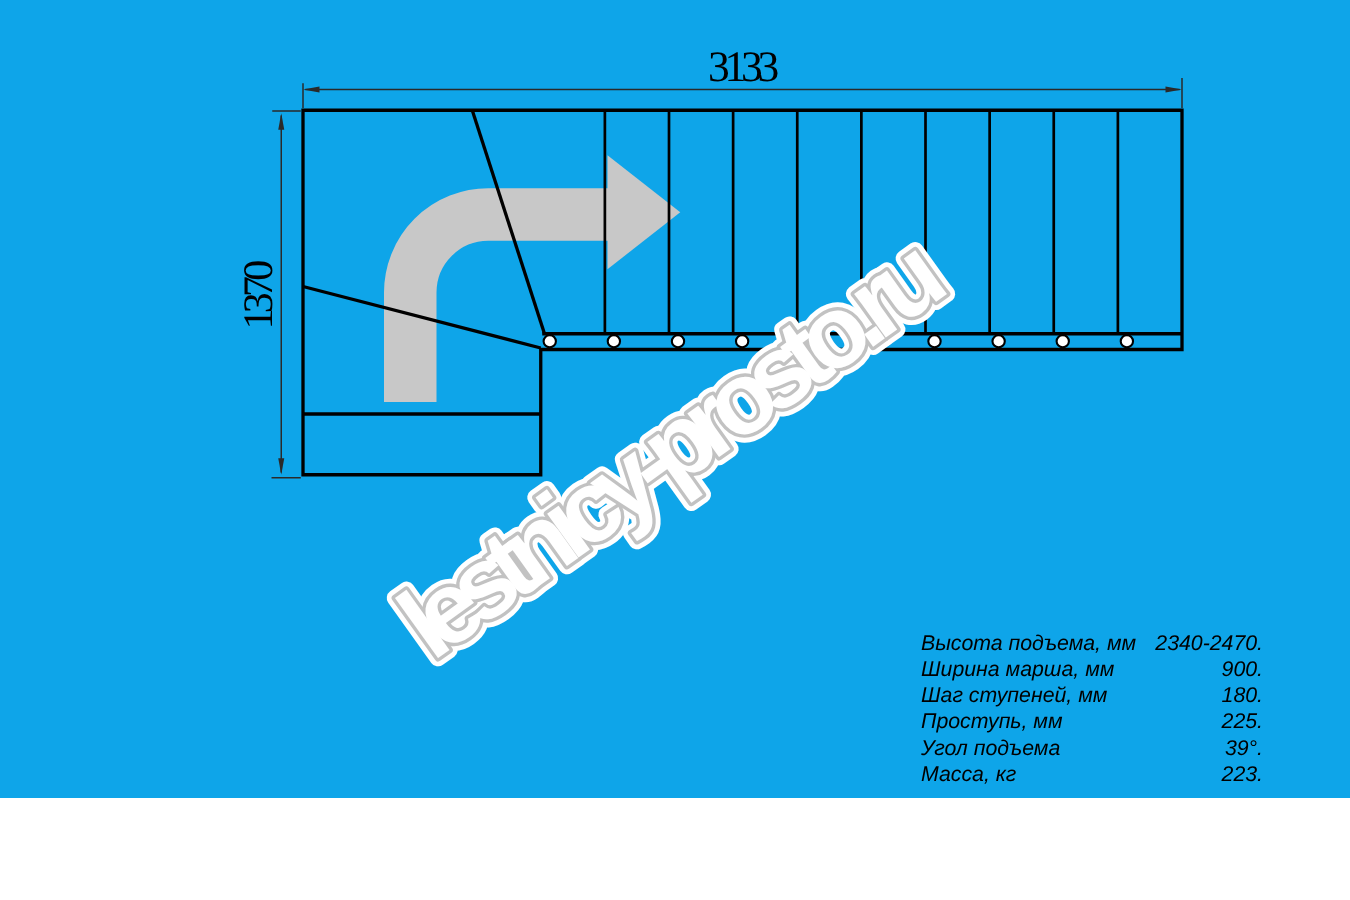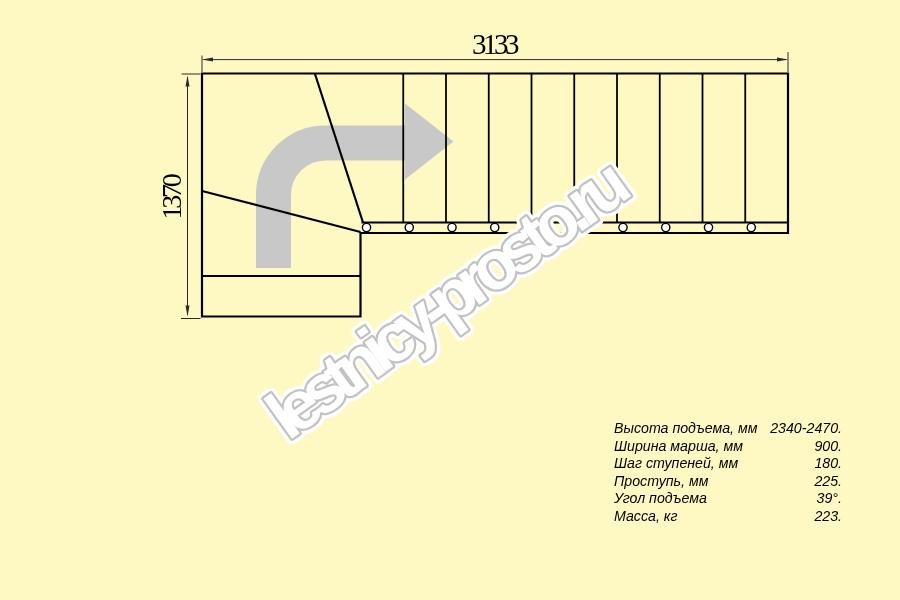--- a/index.html
+++ b/index.html
@@ -1,16 +1,16 @@
 <!DOCTYPE html>
 <html><head>
 <meta charset="utf-8">
 <style>
   html,body{margin:0;padding:0;background:#ffffff;}
-  .page{position:relative;width:900px;height:600px;background:#fef9c3;overflow:hidden;
+  .page{position:relative;width:900px;height:532px;background:#0ea5e9;overflow:hidden;
         font-family:"Liberation Sans", sans-serif;}
 </style>
 </head>
 <body>
 <div class="page">
 <svg width="900" height="600" viewBox="0 0 900 600" xmlns="http://www.w3.org/2000/svg">
 
   <g stroke="#2a2a2a" stroke-width="1" fill="#2a2a2a">
     <line x1="203.5" y1="59.6" x2="786.5" y2="59.6"></line>
     <polygon points="202,59.6 213,57.6 213,61.6" stroke="none"></polygon>

